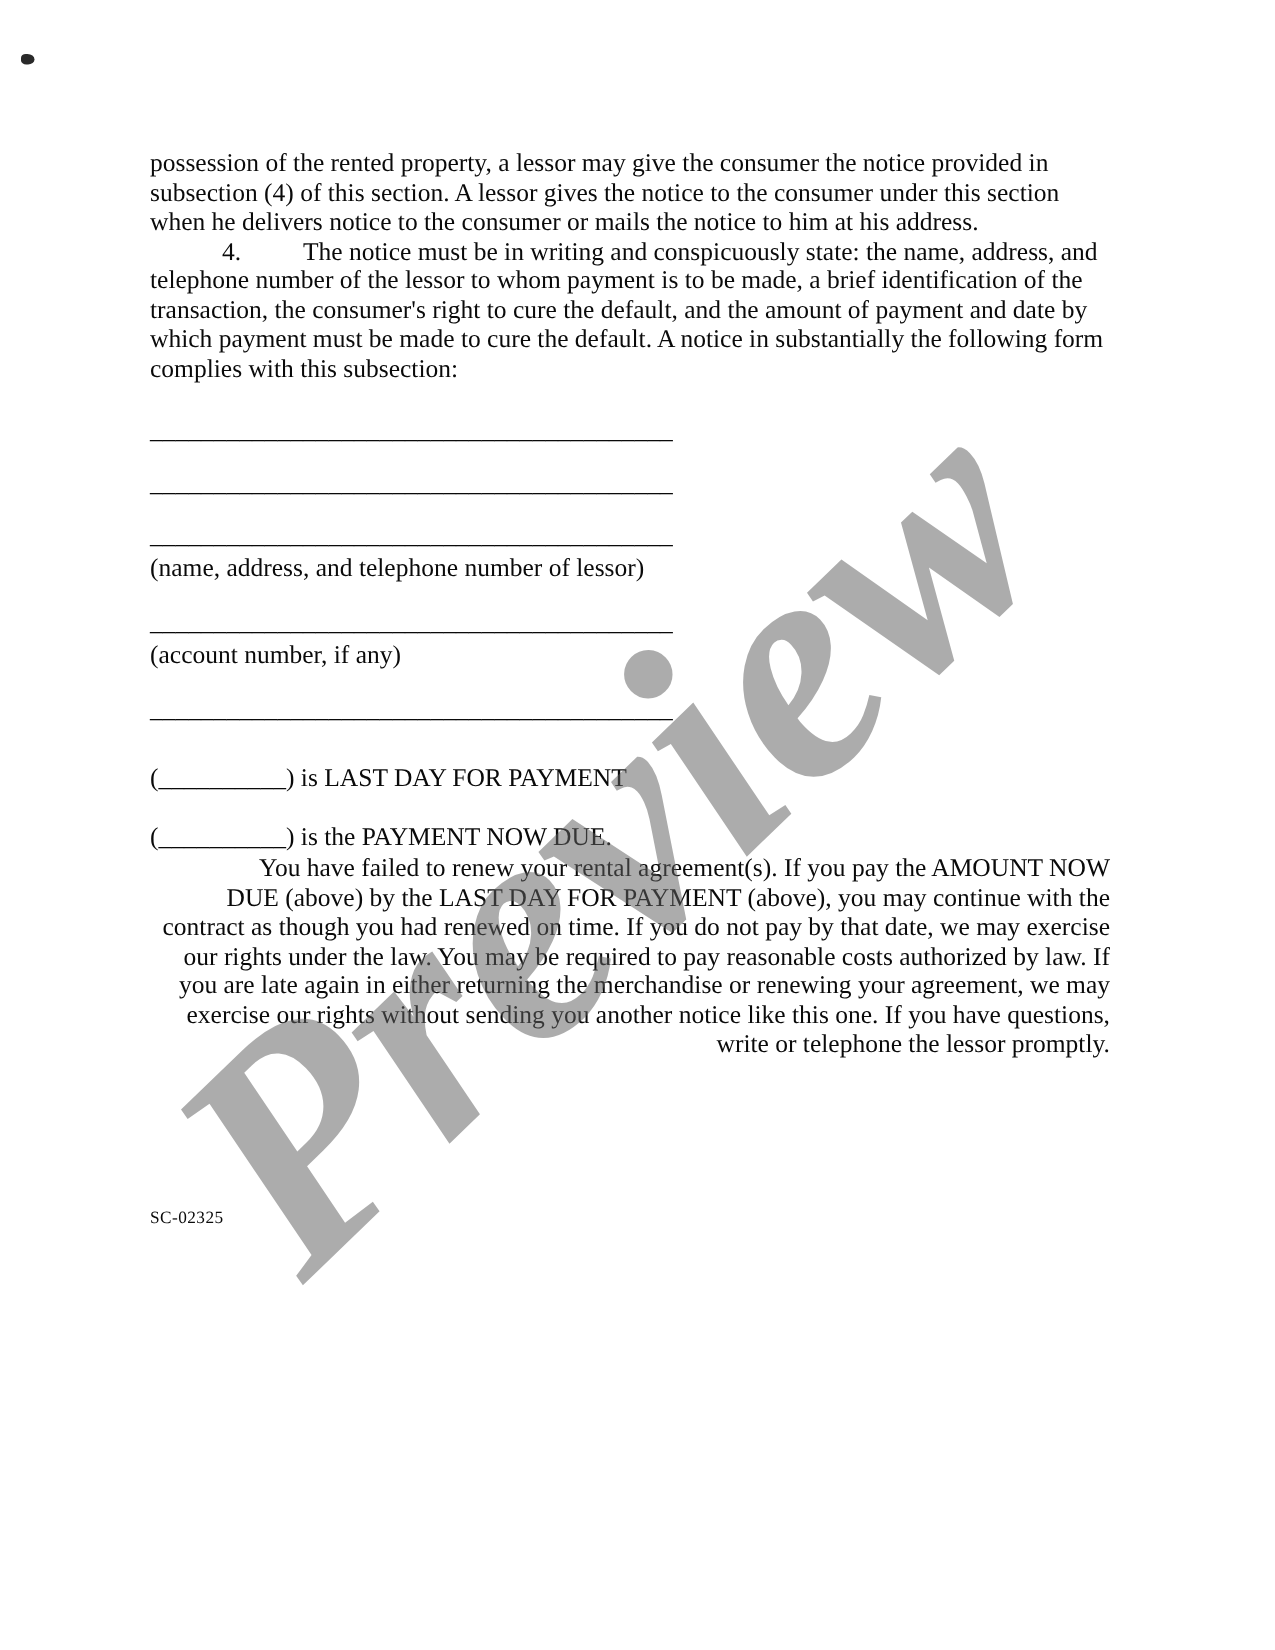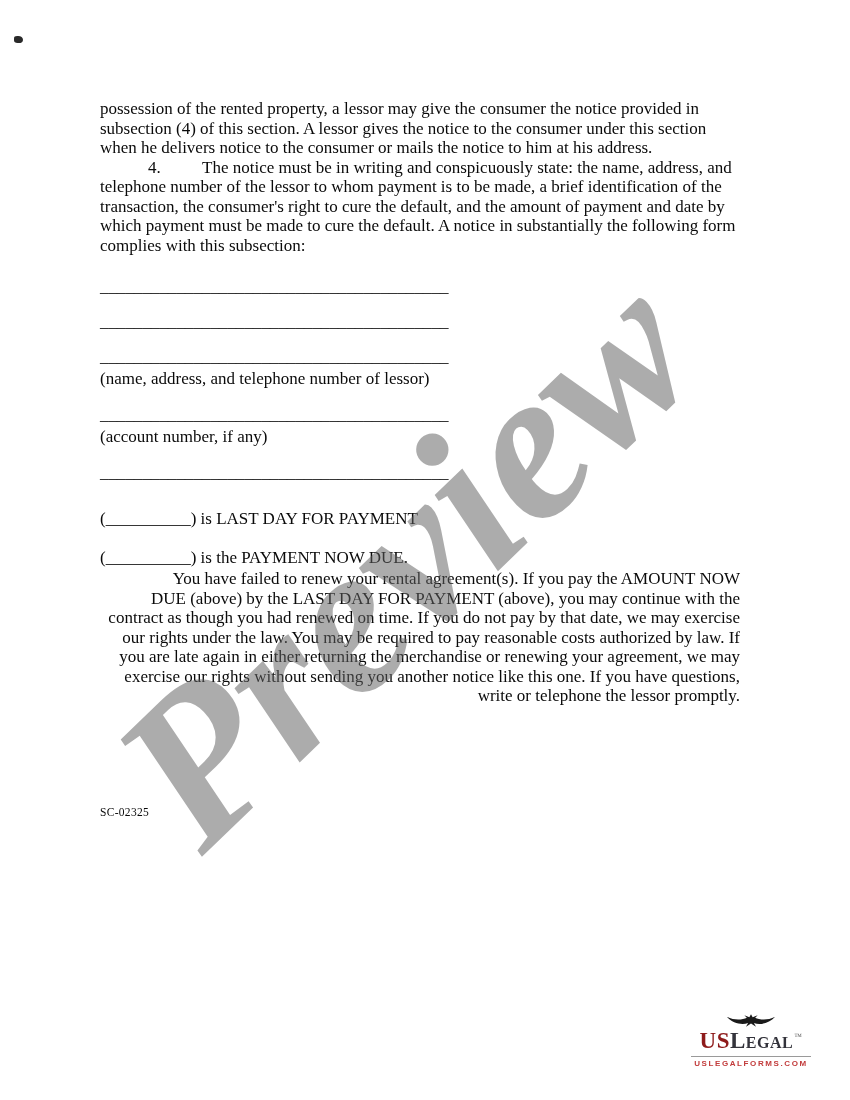--- a/index.html
+++ b/index.html
@@ -99,26 +99,14 @@
     <div class="amount-line">(__________) is the PAYMENT NOW DUE.</div>
 
     <p class="para3">You have failed to renew your rental agreement(s). If you pay the AMOUNT NOW DUE (above) by the LAST DAY FOR PAYMENT (above), you may continue with the contract as though you had renewed on time. If you do not pay by that date, we may exercise our rights under the law. You may be required to pay reasonable costs authorized by law. If you are late again in either returning the merchandise or renewing your agreement, we may exercise our rights without sending you another notice like this one. If you have questions, write or telephone the lessor promptly.</p>
 
   </div>
 
   <div class="form-number">SC-02325</div>
 
   <div class="watermark">Preview</div>
 
-  <div class="logo">
-    <div class="eagle-wrap">
-      <svg viewBox="0 0 120 32" xmlns="http://www.w3.org/2000/svg">
-        <path fill="#1a1a1a" d="M60 22 L48 30 L53 21 C38 26 16 22 2 6 C22 16 40 13 50 8 L44 2 L56 7 L60 0 L64 7 L76 2 L70 8 C80 13 98 16 118 6 C104 22 82 26 67 21 L72 30 Z"></path>
-      </svg>
-    </div>
-    <div class="logo-text">
-      <span class="logo-us">US</span><span class="logo-legal">Legal</span><span class="logo-tm">™</span>
-    </div>
-    <div class="logo-rule"></div>
-    <div class="logo-site">USLEGALFORMS.COM</div>
-  </div>
 
 </div>
 
 </body></html>

